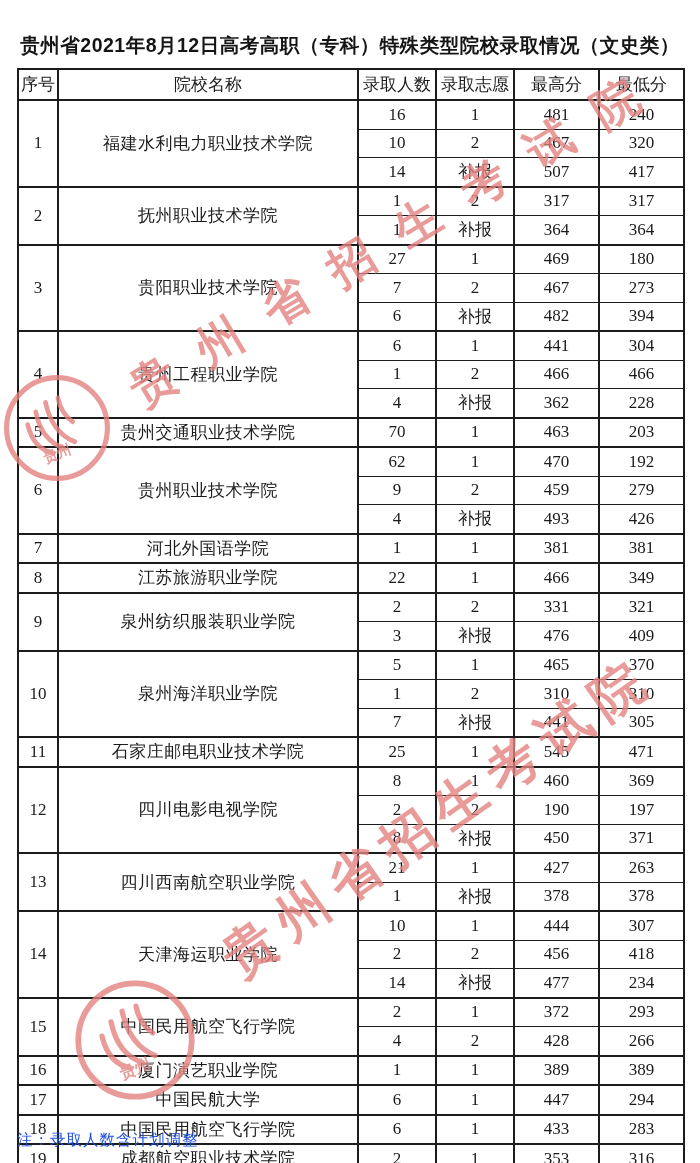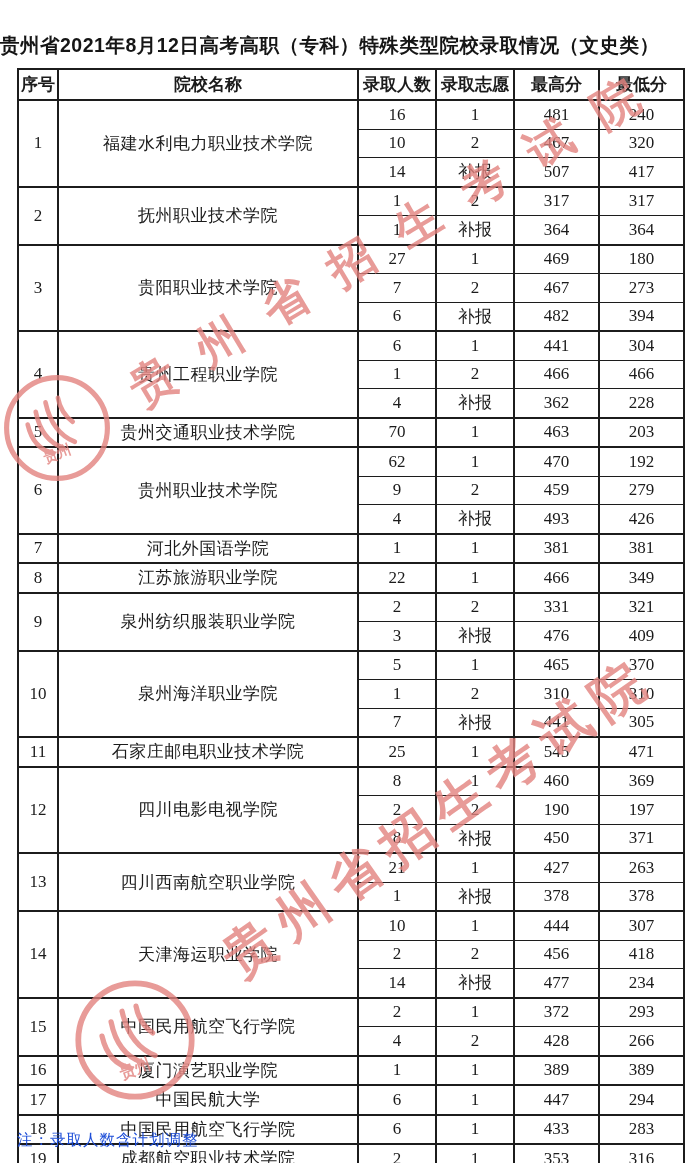--- a/index.html
+++ b/index.html
@@ -7,21 +7,21 @@
     position:relative;
     width:700px;height:1163px;
     background:#ffffff;
     overflow:hidden;
     font-family:"Liberation Serif","DejaVu Serif",serif;
     color:#1b1b1b;
   }
   .title{
     position:absolute;
     top:32px;left:0;width:700px;
-    text-align:left;
+    text-align:center;
     font-family:"Liberation Sans","DejaVu Sans",sans-serif;
     font-weight:bold;
     font-size:19.5px;
     letter-spacing:0.5px;
     color:#151515;
     white-space:nowrap;
   }
   table.main{
     position:absolute;
     left:17px;top:68px;
@@ -33,21 +33,21 @@
     border:1.5px solid #1c1c1c;
     text-align:center;
     vertical-align:middle;
     padding:0;
     font-size:17px;
     overflow:hidden;
     white-space:nowrap;
   }
   table.main th{
     height:29px;
-    font-weight:bold;
+    font-weight:normal;
     border-top-width:2.5px;
     border-bottom-width:2px;
   }
   table.main td{ height:27.5px; }
   table.main th,table.main td{ border-left-width:2px;border-right-width:2px; }
   table.main th:first-child, table.main td.c-no{ border-left-width:2.5px; }
   table.main th:last-child, table.main td:last-child{ border-right-width:2.5px; }
   tr.group-start > td{ border-top-width:2.5px; }
   tr.last-row > td{ border-bottom-width:2.5px; }
   td.c-name{ letter-spacing:0.5px;margin-left:29px; }

